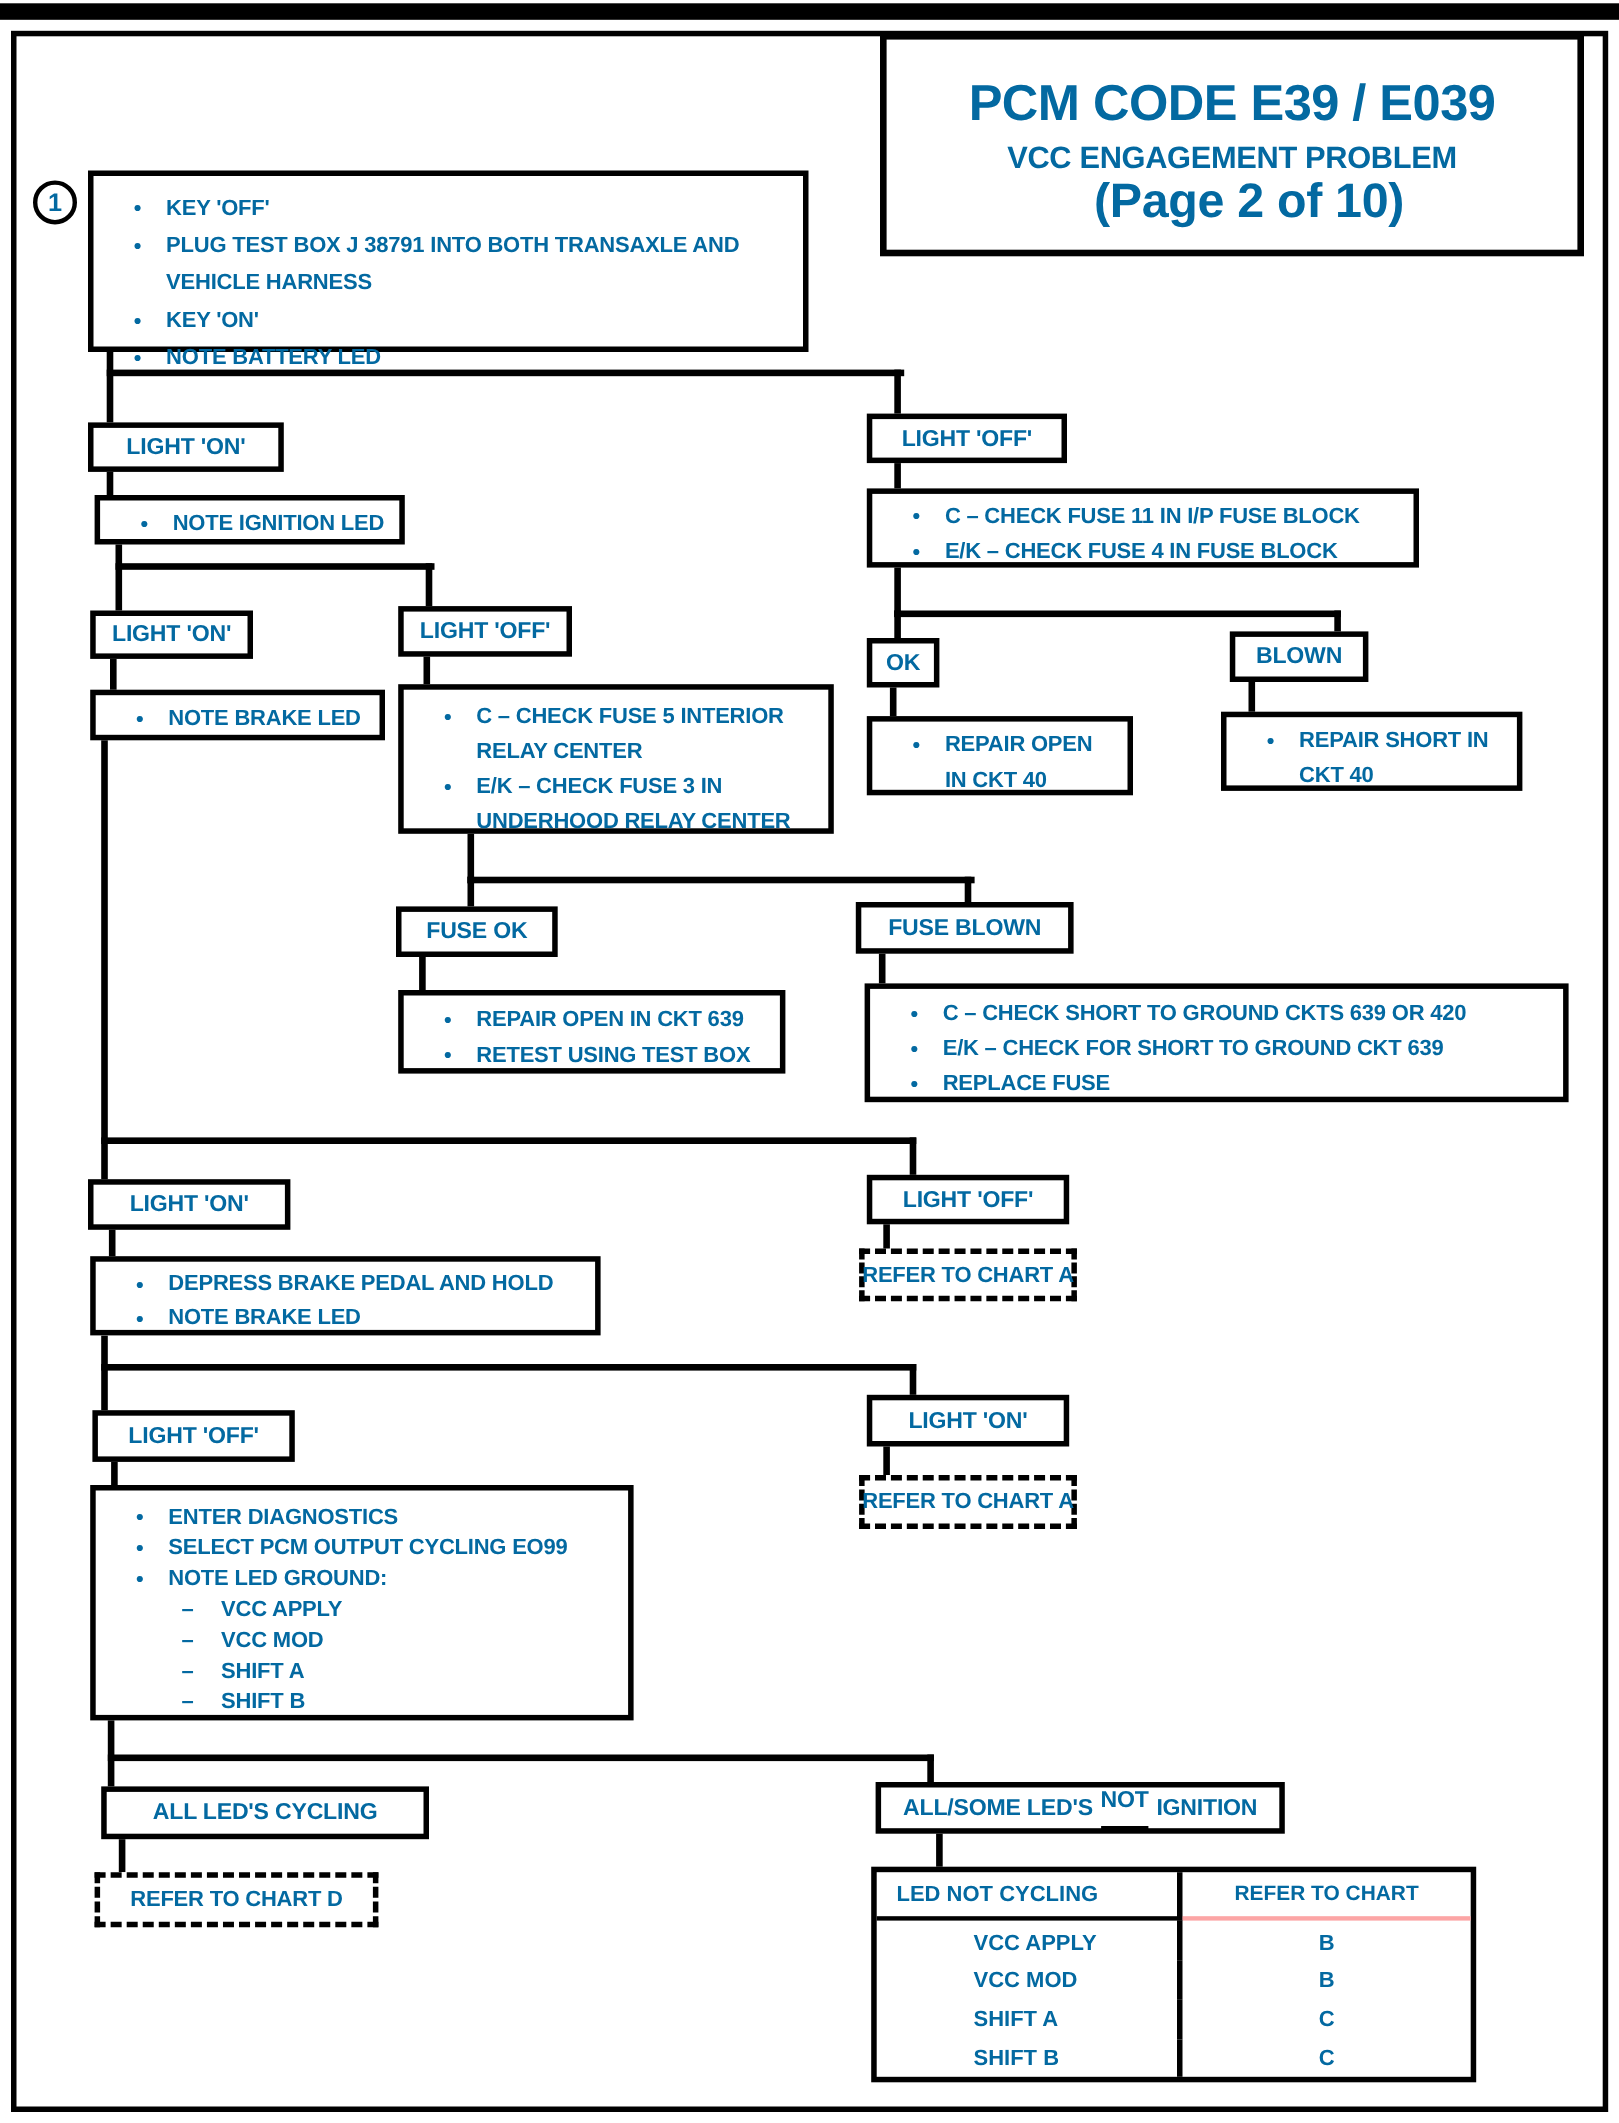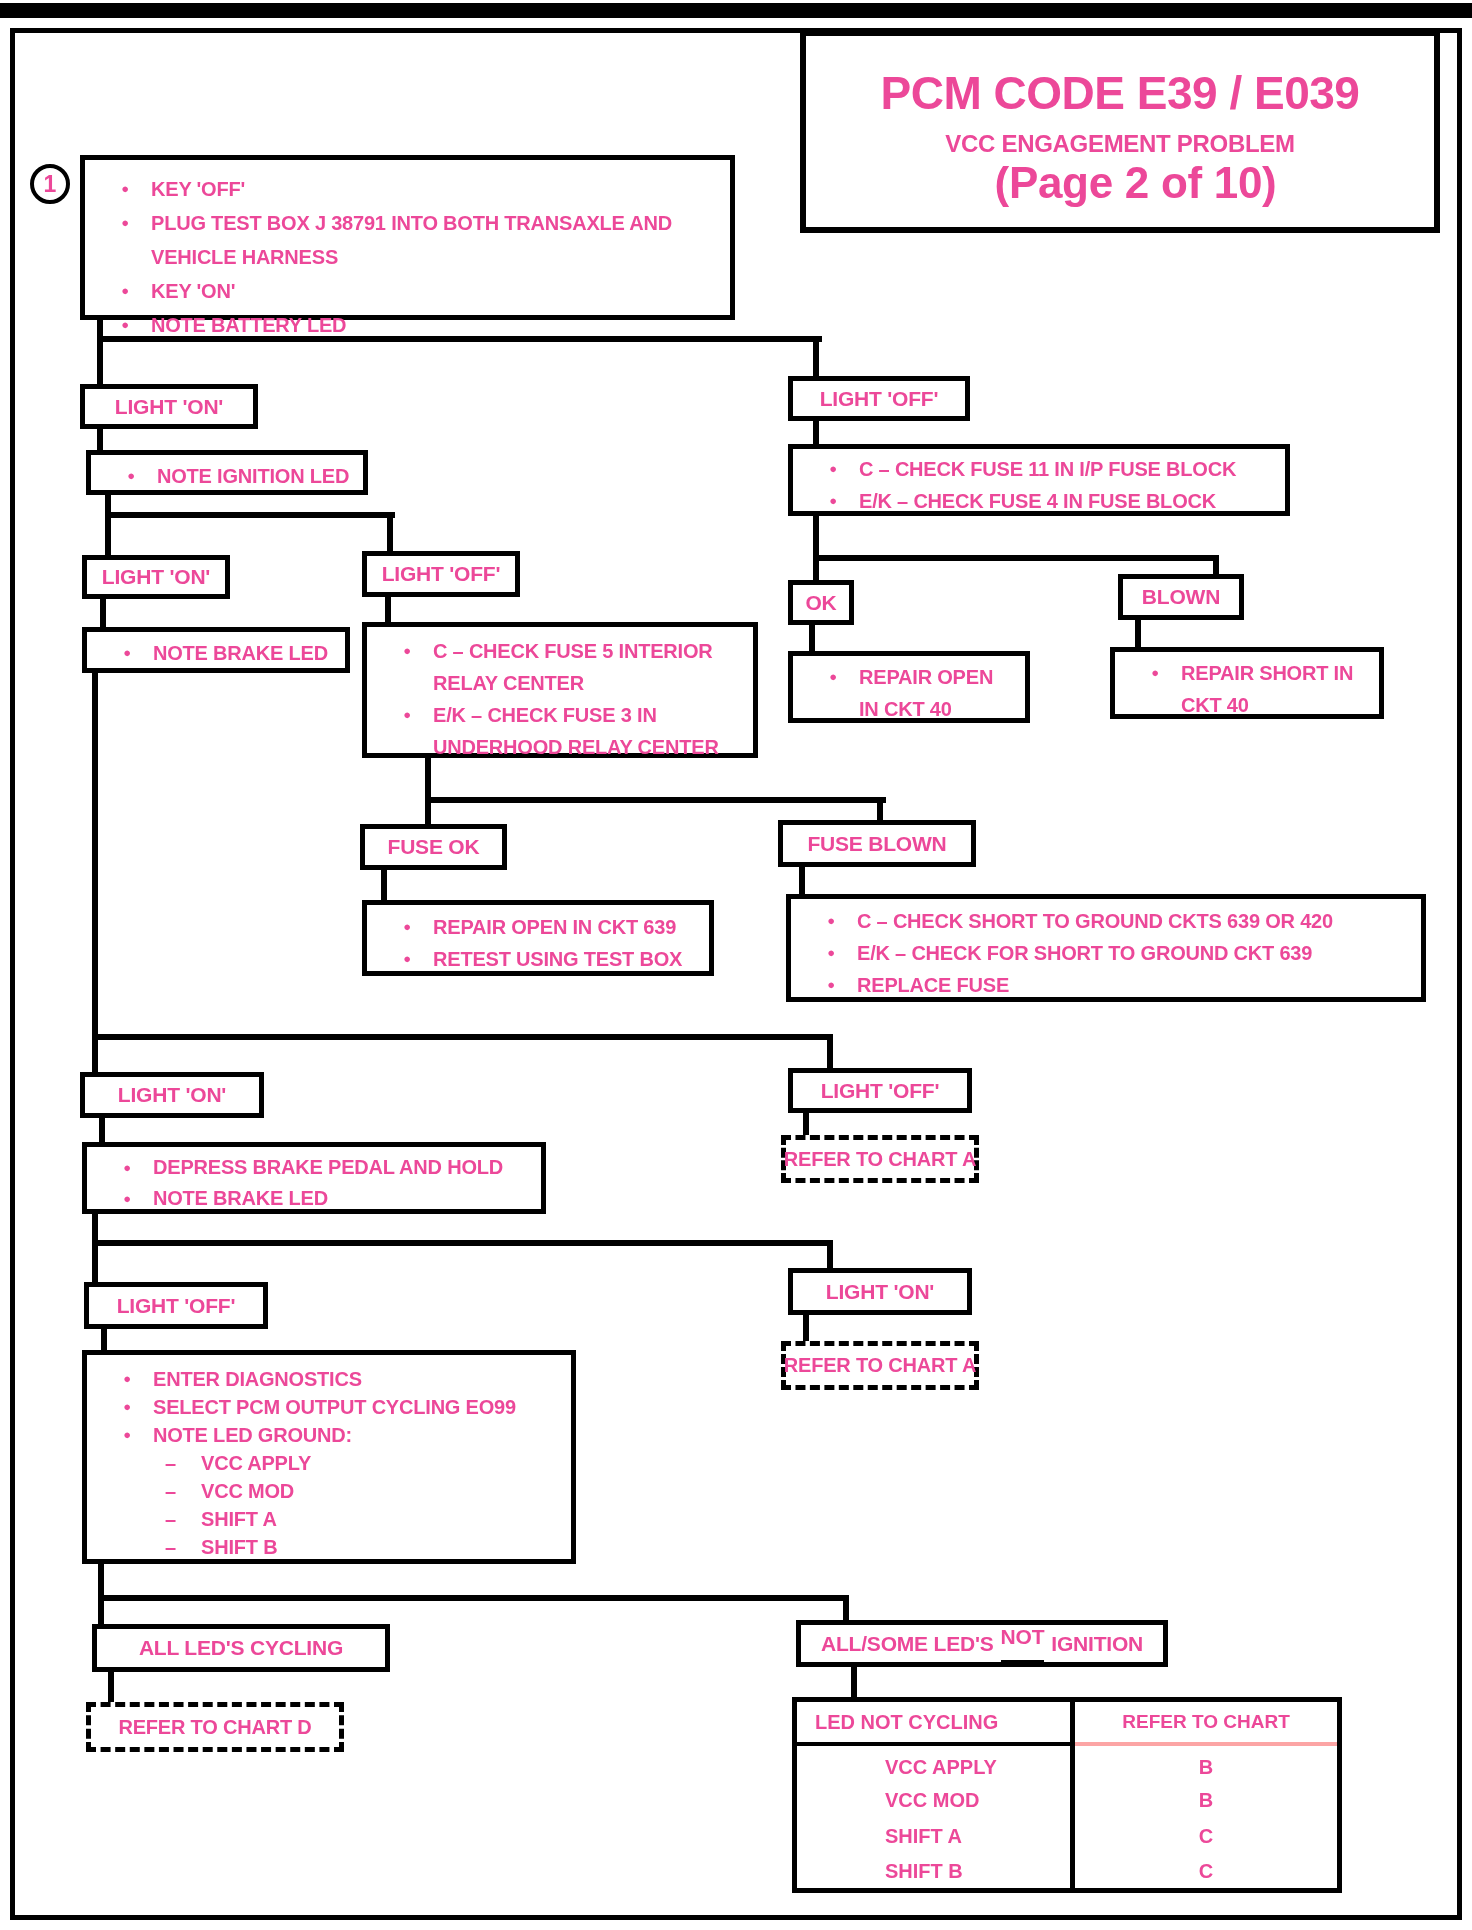--- a/index.html
+++ b/index.html
@@ -1,39 +1,39 @@
 <!DOCTYPE html>
 <html><head>
 <meta charset="utf-8">
 <style>
   html,body{margin:0;padding:0;background:#e8e8e4;}
   #page{
     position:relative;width:1472px;height:1930px;background:#ffffff;
-    font-family:"Liberation Sans",sans-serif;font-weight:bold;color:#ec4899;
+    font-family:"Liberation Sans",sans-serif;font-weight:bold;color:#0369a1;
     overflow:hidden;
   }
   .box{position:absolute;border:5px solid #000;background:#fff;box-sizing:border-box;}
   .thick{border-width:6px;}
   .dash{border-style:dashed;}
   .label-box{display:flex;align-items:center;justify-content:center;font-size:21px;letter-spacing:-0.2px;white-space:nowrap;}
   .line{position:absolute;background:#000;}
   .bullets{padding:9px 8px 6px 14px;font-size:20px;letter-spacing:-0.2px;}
   .row{display:flex;align-items:flex-start;}
   .lh34 .row{line-height:34px;}
   .lh32 .row{line-height:32px;}
   .lh31 .row{line-height:31px;}
   .lh28 .row{line-height:28px;}
   .mk{width:52px;flex:none;text-align:center;font-size:13px;}
   .sub{margin-left:52px;}
   .sub .mk{width:48px;font-size:20px;text-align:left;padding-left:12px;box-sizing:border-box;}
   .tx{white-space:pre-line;}
   .circle{position:absolute;border:4px solid #000;border-radius:50%;display:flex;align-items:center;justify-content:center;font-size:23px;background:#fff;box-sizing:border-box;}
   #title-box{display:flex;flex-direction:column;align-items:center;justify-content:center;text-align:center;}
   #title-line1{font-size:46px;letter-spacing:-0.5px;line-height:62px;}
-  #title-line2{font-size:24px;letter-spacing:-0.3px;line-height:40px;}
+  #title-line2{font-size:28px;letter-spacing:-0.3px;line-height:40px;}
   #title-line3{font-size:44px;letter-spacing:-0.3px;line-height:38px;margin-left:31px;}
   .und{border-bottom:3px solid #000;padding-bottom:11px;}
   .gap{margin-left:7px;}
   
   #refer-table{display:grid;grid-template-columns:278px 1fr;grid-template-rows:44px 36px 36px 36px 34px;}
   .th-l{border-bottom:4px solid #000;border-right:5px solid #000;display:flex;align-items:center;padding-left:18px;font-size:20px;box-sizing:border-box;}
   .th-r{border-bottom:4px solid #fca5a5;display:flex;align-items:center;justify-content:center;font-size:19px;box-sizing:border-box;}
   .td-l{border-right:5px solid #000;display:flex;align-items:center;padding-left:88px;font-size:20px;box-sizing:border-box;}
   .td-r{display:flex;align-items:center;justify-content:center;font-size:20px;box-sizing:border-box;}
   .td-l.first,.td-r.first{padding-top:6px;}

